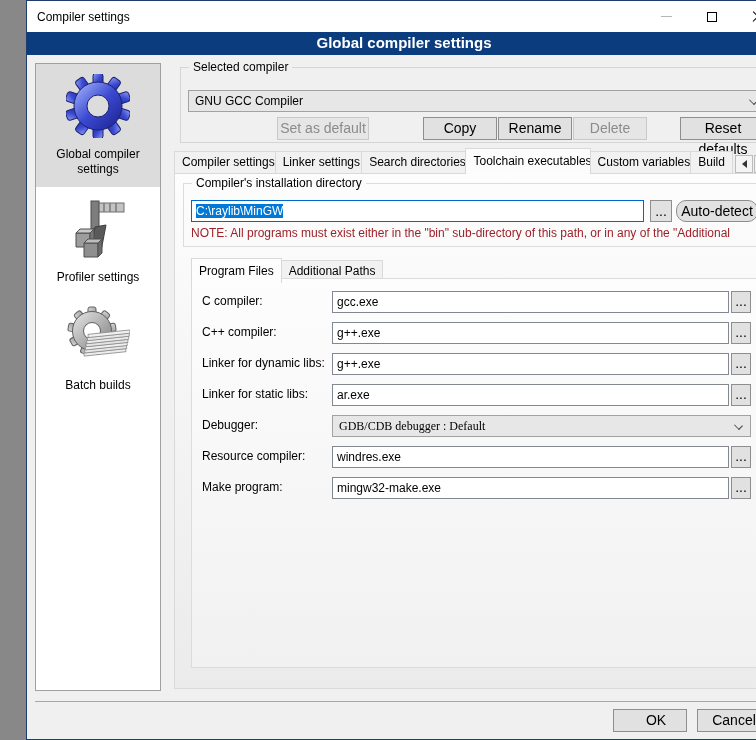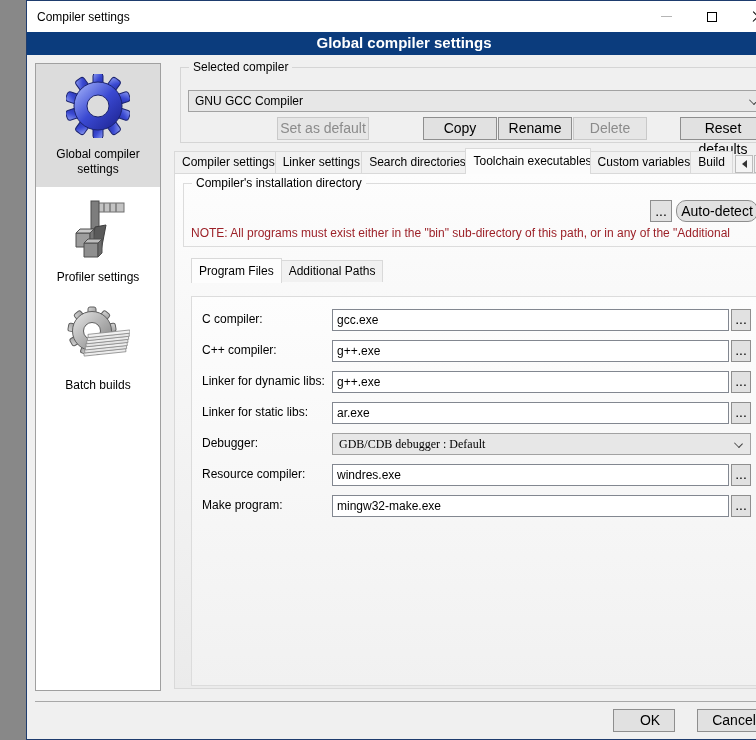--- a/index.html
+++ b/index.html
@@ -84,32 +84,32 @@
   #grp-install { left:8px; top:9px; width:582px; height:64px; border-color:#dcdcdc;padding-left:24px; }
   #grp-install .legend { background:#fcfcfc; }
   #install-path { position:absolute; left:7px; top:16px; width:453px; }
   #btn-browse-path { position:absolute; left:466px; top:16px; width:22px; height:22px; line-height:20px; }
   #btn-autodetect  { position:absolute; left:492px; top:16px; width:82px; height:22px; line-height:20px;border-radius:10px; }
   .note { position:absolute; left:7px; top:42px; width:570px; color:#9c2128; white-space:nowrap; overflow:hidden; }
 
   
   #inner-tabs { left:16px; top:85px; width:566px; height:23px; }
   #inner-tabs .tab.active { background:#fdfdfd; height:25px; line-height:24px; }
-  #inner-page { left:16px; top:122px; width:566px; height:390px; border-color:#dcdcdc;
+  #inner-page { left:16px; top:104px; width:566px; height:390px; border-color:#dcdcdc;
                 background:linear-gradient(#fdfdfd,#f1f1f1); }
 
   .frow { position:absolute; left:0; width:100%; height:22px; }
   .frow .flabel { position:absolute; left:10px; top:3px; }
   .frow .textbox { position:absolute; left:140px; top:0; width:397px; }
   .frow .combo   { position:absolute; left:140px; top:0; width:419px;font-family:Liberation Serif, serif; }
   .dots { position:absolute; left:539px; top:0; width:20px; height:22px; line-height:19px; }
 
   
   .separator { position:absolute; left:8px; top:700px; width:740px; height:1px; background:#a8a8a8; }
-  #btn-ok     { position:absolute; left:586px; top:708px; width:62px;padding-left:12px; }
+  #btn-ok     { position:absolute; left:586px; top:708px; width:74px;padding-left:12px; }
   #btn-cancel { position:absolute; left:670px; top:708px; width:74px; }
   .grip { position:absolute; right:3px; bottom:3px; width:2px; height:2px; background:#9a9a9a;
           box-shadow:0 0 #9a9a9a, -4px 0 #9a9a9a, -8px 0 #9a9a9a, 0 -4px #9a9a9a, -4px -4px #9a9a9a, 0 -8px #9a9a9a; }
 </style>
 </head>
 <body>
 
 <div class="window">
 
   <div class="titlebar">
@@ -235,20 +235,23 @@
       <div class="tab-arrow">
           <span class="tri-right"></span>
         </div>
     </div>
   </div>
 
   <div class="tabpage" id="outer-page">
 
     <div class="groupbox" id="grp-install">
       <span class="legend">Compiler's installation directory</span>
+      <div class="textbox focused" id="install-path">
+        <span class="sel-text">C:\raylib\MinGW</span>
+      </div>
       <div class="btn" id="btn-browse-path">...</div>
       <div class="btn" id="btn-autodetect">Auto-detect</div>
       <div class="note">NOTE: All programs must exist either in the "bin" sub-directory of this path, or in any of the "Additional</div>
     </div>
 
     <div class="tabstrip" id="inner-tabs">
       <div class="tab active">Program Files</div>
       <div class="tab">Additional Paths</div>
     </div>
 

